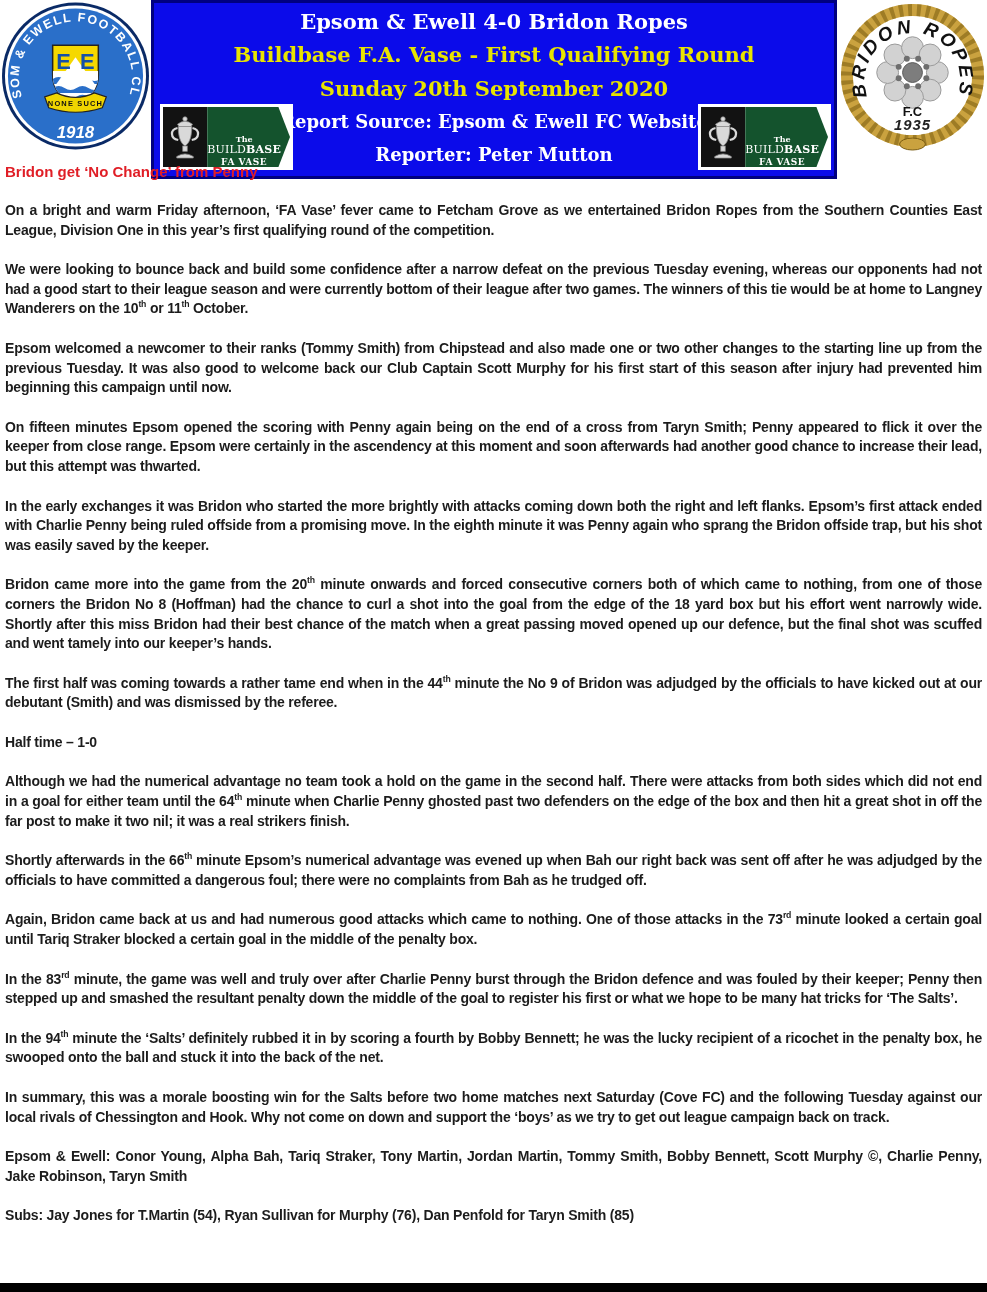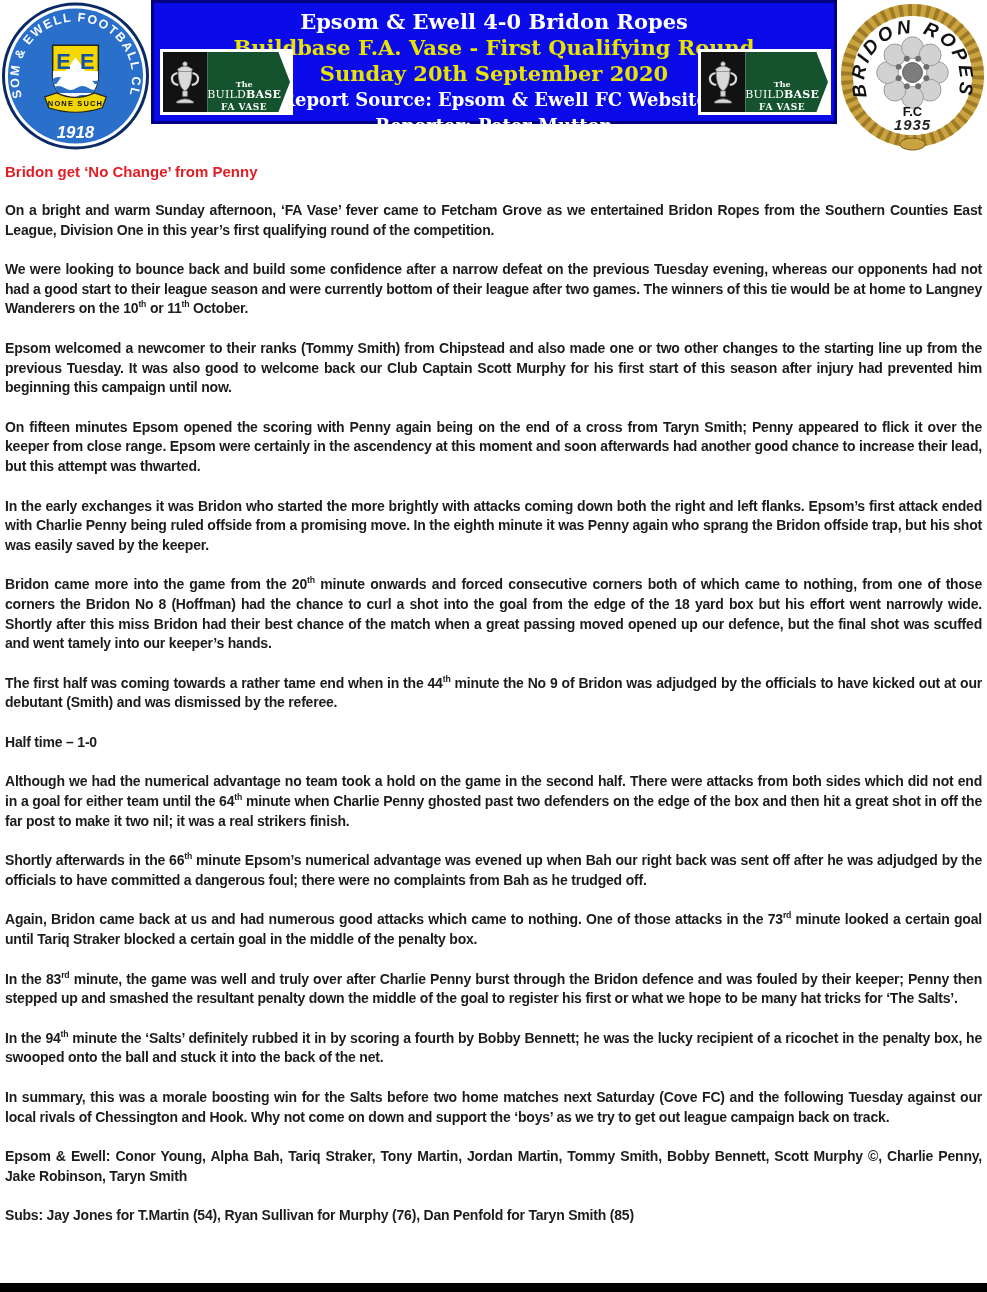--- a/index.html
+++ b/index.html
@@ -5,21 +5,21 @@
   html,body{margin:0;padding:0;}
   body{
     width:987px;height:1292px;position:relative;overflow:hidden;
     background:#ffffff;font-family:"Liberation Sans",sans-serif;
   }
   
   .crest{position:absolute;top:1px;}
   .crest-epsom{left:1px;width:149px;height:150px;}
   .crest-bridon{left:838px;width:149px;height:153px;}
   .banner{
-    position:absolute;left:151px;top:0;width:686px;height:124px;
+    position:absolute;left:151px;top:0;width:686px;height:179px;
     box-sizing:border-box;background:#0b0bea;border:3px solid #000080;
     font-family:"DejaVu Serif",serif;font-weight:bold;text-align:center;
     display:flex;flex-direction:column;justify-content:space-between;
     padding:6px 0 8px 0;
   }
   .banner .line{width:100%;}
   .banner .l-big{font-size:21px;line-height:26px;}
   .banner .l-small{font-size:18px;line-height:26px;}
   .banner .white{color:#ffffff;}
   .banner .yellow{color:#e8e400;}
@@ -169,21 +169,21 @@
     </g>
     <text x="75" y="116" text-anchor="middle" font-family="DejaVu Serif,serif" font-size="13" font-weight="bold" fill="#111111">F.C</text>
     <text x="75" y="130" text-anchor="middle" font-family="DejaVu Serif,serif" font-size="15" font-weight="bold" font-style="italic" fill="#222222" letter-spacing="1">1935</text>
     <ellipse cx="75" cy="144" rx="13" ry="6" fill="#caa23f" stroke="#7a5c10"></ellipse>
   </svg>
 </div>
 
 <div class="report">
   <h1 class="headline">Bridon get ‘No Change’ from Penny</h1>
   <div>
-      <p>On a bright and warm Sunday afternoon, ‘FA Vase’ fever came to Fetcham Grove as we entertained Bridon Ropes from the Southern Counties East League, Division One in this year’s first qualifying round of the competition.</p>
+      <p>On a bright and warm Friday afternoon, ‘FA Vase’ fever came to Fetcham Grove as we entertained Bridon Ropes from the Southern Counties East League, Division One in this year’s first qualifying round of the competition.</p>
       <p>We were looking to bounce back and build some confidence after a narrow defeat on the previous Tuesday evening, whereas our opponents had not had a good start to their league season and were currently bottom of their league after two games.  The winners of this tie would be at home to Langney Wanderers on the 10<sup>th</sup> or 11<sup>th</sup> October.</p>
       <p>Epsom welcomed a newcomer to their ranks (Tommy Smith) from Chipstead and also made one or two other changes to the starting line up from the previous Tuesday.  It was also good to welcome back our Club Captain Scott Murphy for his first start of this season after injury had prevented him beginning this campaign until now.</p>
       <p>On fifteen minutes Epsom opened the scoring with Penny again being on the end of a cross from Taryn Smith; Penny appeared to flick it over the keeper from close range.  Epsom were certainly in the ascendency at this moment and soon afterwards had another good chance to increase their lead, but this attempt was thwarted.</p>
       <p>In the early exchanges it was Bridon who started the more brightly with attacks coming down both the right and left flanks.  Epsom’s first attack ended with Charlie Penny being ruled offside from a promising move.  In the eighth minute it was Penny again who sprang the Bridon offside trap, but his shot was easily saved by the keeper.</p>
       <p>Bridon came more into the game from the 20<sup>th</sup> minute onwards and forced consecutive corners both of which came to nothing, from one of those corners the Bridon No 8 (Hoffman) had the chance to curl a shot into the goal from the edge of the 18 yard box but his effort went narrowly wide.  Shortly after this miss Bridon had their best chance of the match when a great passing moved opened up our defence, but the final shot was scuffed and went tamely into our keeper’s hands.</p>
       <p>The first half was coming towards a rather tame end when in the 44<sup>th</sup> minute the No 9 of Bridon was adjudged by the officials to have kicked out at our debutant (Smith) and was dismissed by the referee.</p>
       <p>Half time – 1-0</p>
       <p>Although we had the numerical advantage no team took a hold on the game in the second half.  There were attacks from both sides which did not end in a goal for either team until the 64<sup>th</sup> minute when Charlie Penny ghosted past two defenders on the edge of the box and then hit a great shot in off the far post to make it two nil; it was a real strikers finish.</p>
       <p>Shortly afterwards in the 66<sup>th</sup> minute Epsom’s numerical advantage was evened up when Bah our right back was sent off after he was adjudged by the officials to have committed a dangerous foul; there were no complaints from Bah as he trudged off.</p>
       <p>Again, Bridon came back at us and had numerous good attacks which came to nothing.  One of those attacks in the 73<sup>rd</sup> minute looked a certain goal until Tariq Straker blocked a certain goal in the middle of the penalty box.</p>

